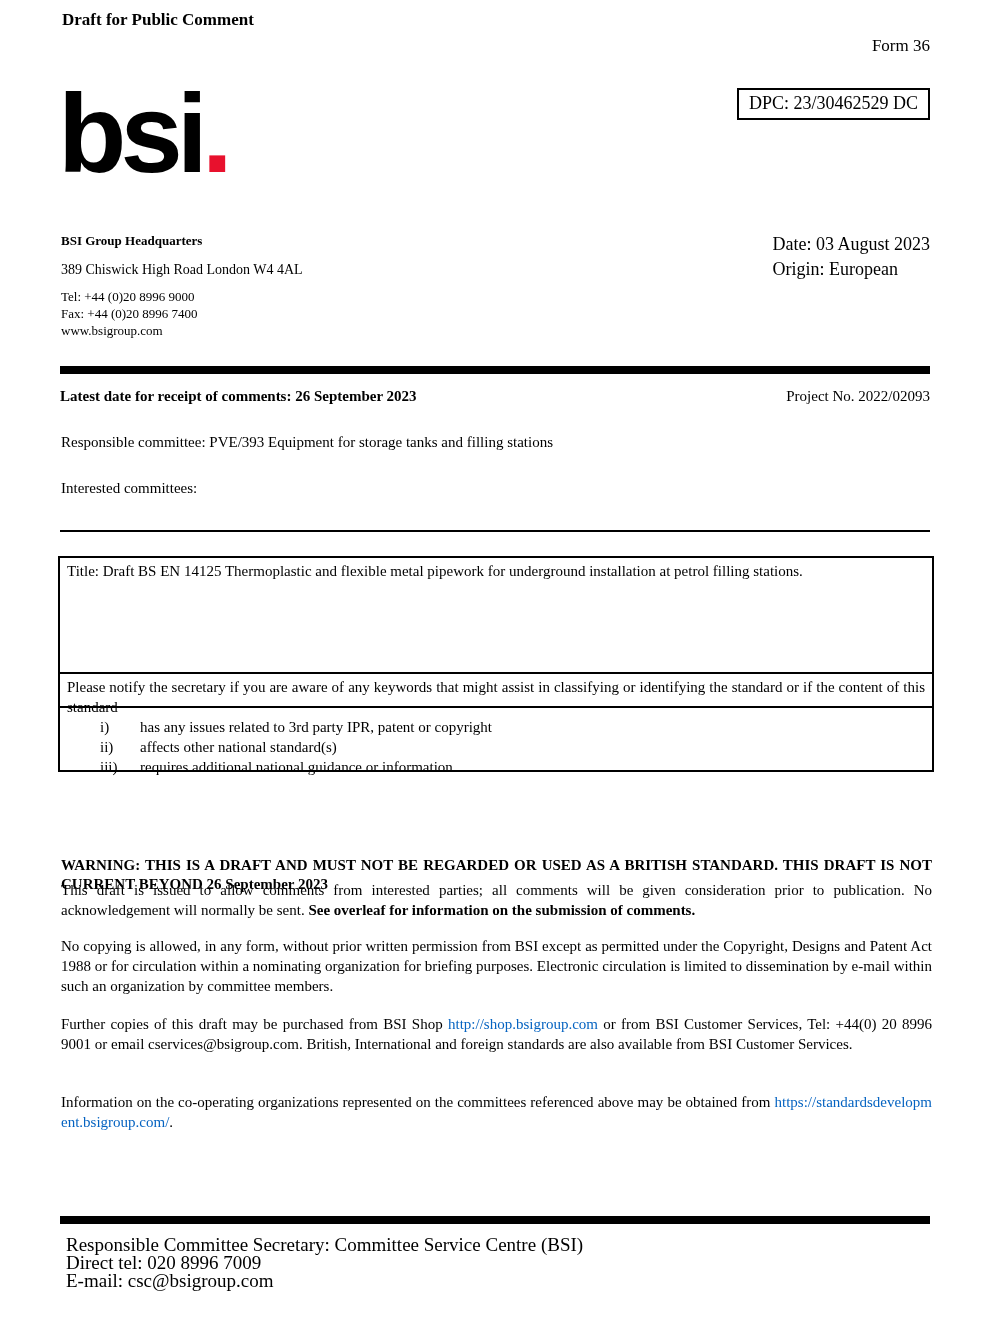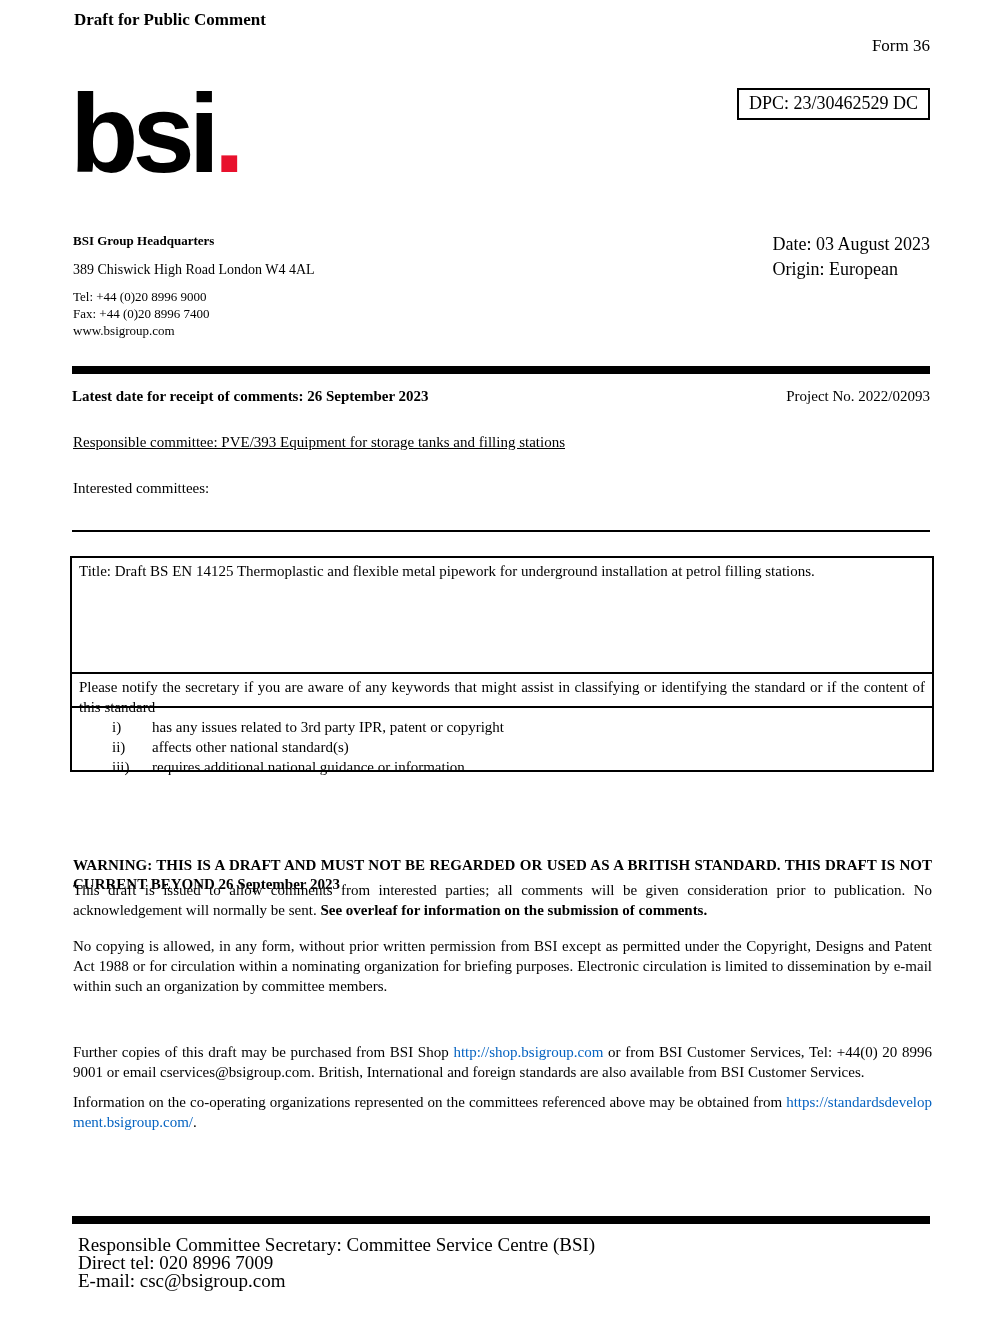--- a/index.html
+++ b/index.html
@@ -5,21 +5,21 @@
   html, body { margin: 0; padding: 0; background: #ffffff; }
   .page {
     position: relative;
     width: 990px;
     height: 1320px;
     background: #ffffff;
     font-family: "Liberation Serif", serif;
     color: #000000;
     overflow: hidden;
   }
-  .abs { position: absolute; margin-left: 12px; }
+  .abs { position: absolute; }
 
   .draft-label { left: 62px; top: 10px; font-weight: bold; font-size: 17px; }
   .form-label  { right: 60px; top: 36px; font-size: 17px; }
 
   .dpc-box {
     right: 60px; top: 88px;
     border: 2px solid #000;
     padding: 3px 10px 4px 10px;
     font-size: 18px;
   }
@@ -46,21 +46,21 @@
   .thinline { left: 60px; right: 60px; top: 530px; height: 2px; background: #000; }
 
   .latest-row {
     left: 60px; right: 60px; top: 388px;
     display: flex; justify-content: space-between;
     font-size: 15px;
   }
   .latest-left { font-weight: bold; }
 
   .plain-line { left: 61px; font-size: 15px; }
-  .responsible { top: 434px; text-decoration: underline; }
+  .responsible { top: 434px; }
   .interested  { top: 480px; }
 
   .box {
     left: 58px; right: 56px;
     border: 2px solid #000;
     font-size: 15px;
     line-height: 20px;
     box-sizing: border-box;
   }
   .title-box { top: 556px; height: 152px; padding: 3px 7px; text-align: justify; }
@@ -75,21 +75,21 @@
     text-align: justify;
   }
 
   .para {
     left: 61px; right: 58px;
     font-size: 15px; line-height: 20px;
     text-align: justify;
   }
   .p1 { top: 880px; }
   .p2 { top: 936px; }
-  .p3 { top: 1042px; }
+  .p3 { top: 1014px; }
   .p4 { top: 1092px; }
   .bold-inline { font-weight: bold; }
   a.link, .link {
     color: #0563c1;
     text-decoration: none;
     overflow-wrap: anywhere;
     word-break: break-all;
     cursor: pointer;
   }
 

